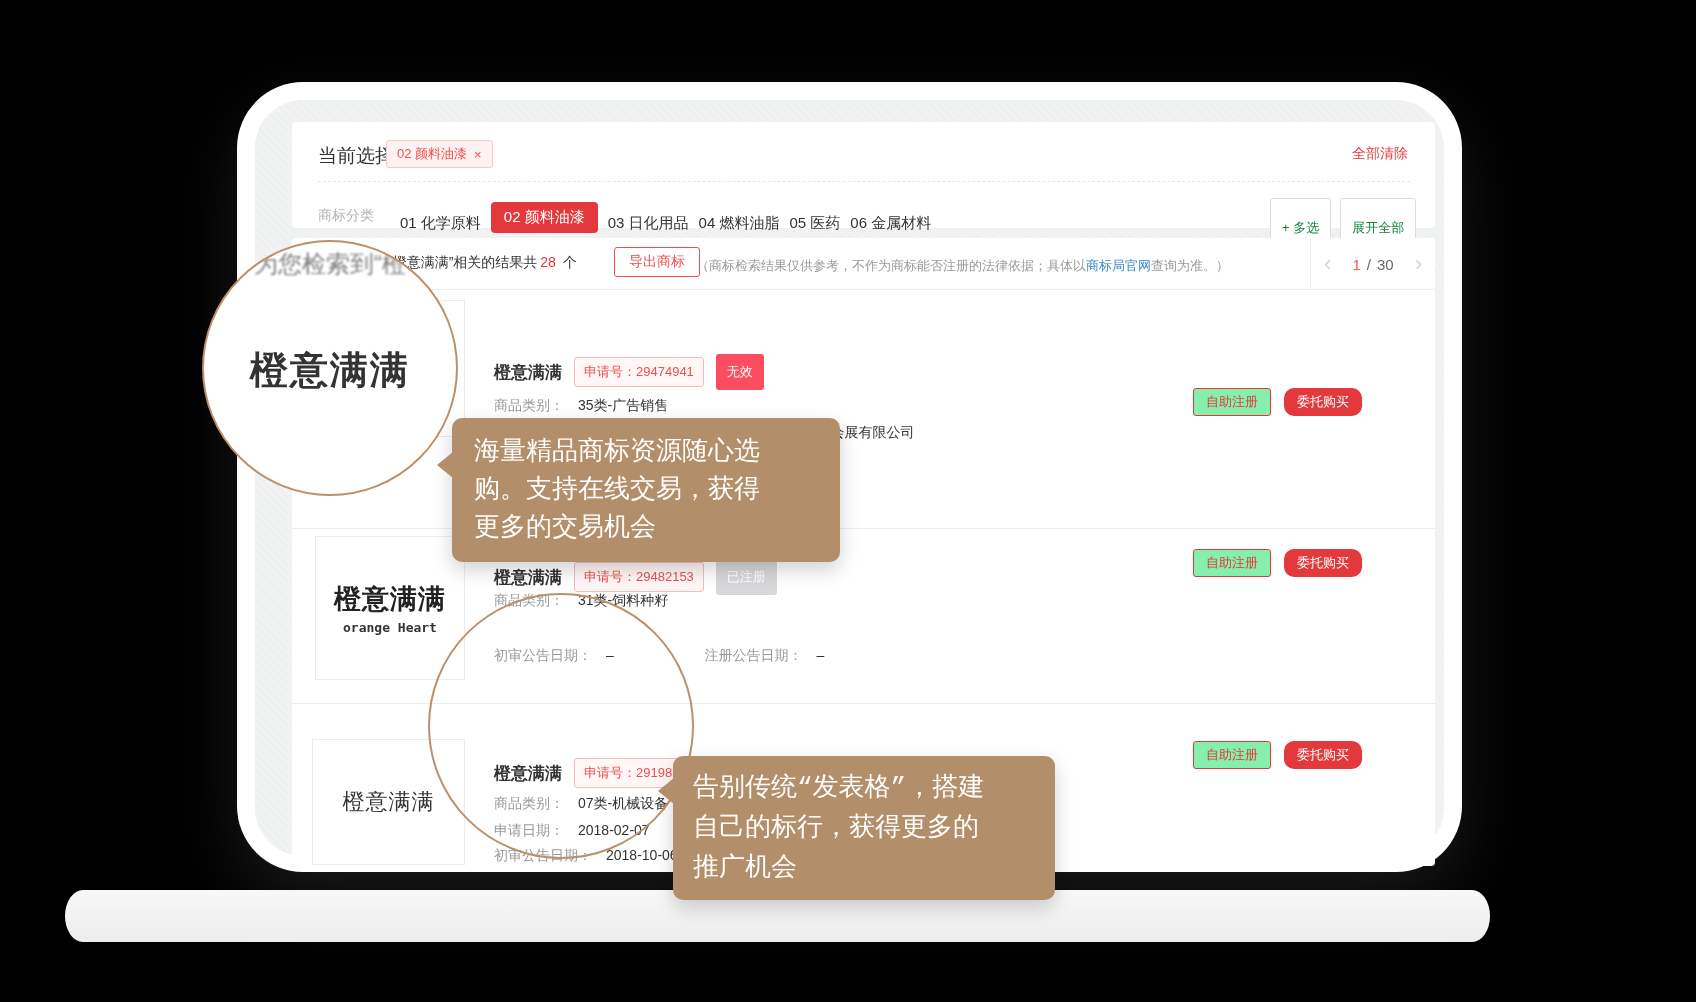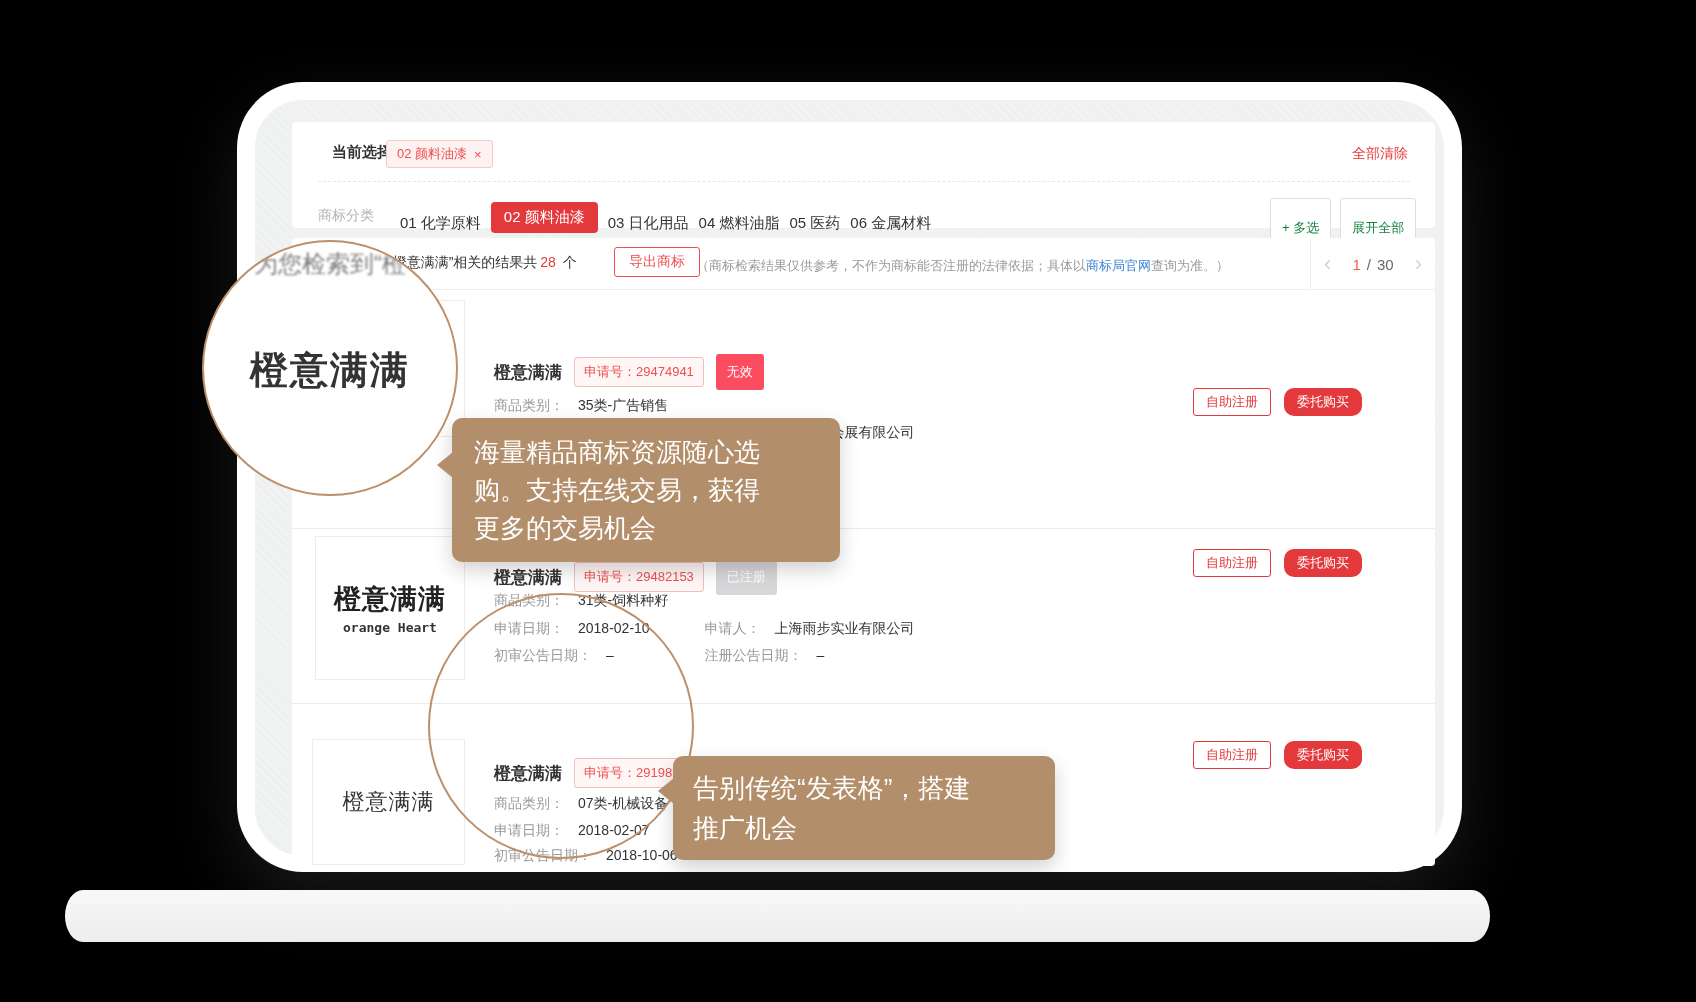--- a/index.html
+++ b/index.html
@@ -16,21 +16,21 @@
         background-image:repeating-linear-gradient(45deg,rgba(0,0,0,.013) 0 2px,transparent 2px 6px);}
   .panel{position:absolute;background:#fff;border-radius:4px;}
   .panel-top{left:292px;top:122px;width:1143px;height:106px;}
   .panel-results{left:292px;top:238px;width:1143px;height:628px;}
 
   .abs{position:absolute;}
   .label-gray{color:#999;font-size:14px;}
   .value{color:#333;font-size:14px;margin-left:14px;}
 
   
-  .filter-label{left:332px;top:143px;font-size:15px;font-weight:700;color:#333;}
+  .filter-label{left:318px;top:143px;font-size:19px;font-weight:400;color:#333;}
   .filter-tag{left:386px;top:140px;display:flex;align-items:center;gap:7px;
         background:#fdf1f1;border:1px solid #f6c9c9;color:#ee4f4f;font-size:13px;
         padding:4px 10px;border-radius:3px;}
   .clear-all{left:1352px;top:145px;color:#e4393c;font-size:14px;cursor:pointer;text-align:center;}
   .dashed-div{left:318px;top:181px;width:1092px;border-top:1px dashed #e6e6e6;height:0;}
 
   
   .cat-label{left:318px;top:207px;font-size:14px;color:#b3b3b3;}
   .cat-row{left:400px;top:199px;height:34px;display:flex;align-items:flex-end;gap:10px;}
   .cat-item{font-size:15px;color:#333;cursor:pointer;white-space:nowrap;}
@@ -68,37 +68,37 @@
   .tm-name{font-size:17px;font-weight:700;color:#333;}
   .no-tag{border:1px solid #f5bcbc;background:#fff6f6;color:#ee4f4f;font-size:13px;
         padding:5px 9px;border-radius:3px;white-space:nowrap;}
   .badge{font-size:13px;color:#fff;padding:9px 11px;border-radius:3px;}
   .badge-invalid{background:#fb4d5f;}
   .badge-registered{background:#d8d8da;}
   .pair{display:inline-block;min-width:206px;}
   .act-btns{display:flex;gap:13px;}
   .btn{width:78px;height:28px;display:flex;align-items:center;justify-content:center;
         font-size:13px;border-radius:3px;box-sizing:border-box;cursor:pointer;}
-  .btn-outline{border:1px solid #e4393c;color:#e4393c;background:#ffffff;}
+  .btn-outline{border:1px solid #e4393c;color:#e4393c;background:#86efac;}
   .btn-solid{background:#e4393c;color:#fff;border-radius:10px;}
 
   
   .lens1{left:202px;top:240px;width:252px;height:252px;border-radius:50%;background:#fff;
         border:2px solid #bd9069;z-index:5;overflow:hidden;}
   .lens1 .frag{position:absolute;top:6px;left:0;right:0;text-align:center;font-size:24px;
         color:#666;filter:blur(1px);white-space:nowrap;opacity:.85;}
   .lens1 .big{position:absolute;top:103px;left:0;right:0;text-align:center;font-size:38px;
         font-weight:600;color:#333;letter-spacing:2px;white-space:nowrap;}
   .lens2{left:428px;top:593px;width:262px;height:262px;border-radius:50%;
         border:2px solid #bd9069;z-index:5;}
 
   
   .tip{position:absolute;background:#b28e6a;color:#fff;border-radius:10px;z-index:8;
         box-shadow:0 8px 20px rgba(0,0,0,.18);}
-  .tip .ln{white-space:nowrap;}
+  .tip .ln{white-space:nowrap;font-family:Liberation Mono, monospace;}
   .tip1{left:452px;top:418px;width:344px;padding:15px 22px;font-size:26px;line-height:38px;box-sizing:content-box;}
   .tip2{left:673px;top:756px;width:342px;padding:12px 20px;font-size:26px;line-height:40px;}
   .tip-arrow{position:absolute;width:0;height:0;border-top:13px solid transparent;
         border-bottom:13px solid transparent;border-right:16px solid #b28e6a;left:-15px;}
   .tip1 .tip-arrow{top:34px;}
   .tip2 .tip-arrow{top:22px;}
 </style>
 </head>
 <body>
 
@@ -182,24 +182,20 @@
     <span class="logo-sub">orange Heart</span>
   </div>
   <div class="abs title-row" style="left:494px;top:559px;">
     <span class="tm-name">橙意满满</span>
     <span class="no-tag"><span>申请号：</span><span>29482153</span></span>
     <span class="badge badge-registered">已注册</span>
   </div>
   <div class="abs" style="left:494px;top:591px;">
     <span class="label-gray">商品类别：</span><span class="value">31类-饲料种籽</span>
   </div>
-  <div class="abs" style="left:494px;top:619px;">
-    <span class="pair"><span class="label-gray">申请日期：</span><span class="value">2018-02-10</span></span>
-    <span class="label-gray">申请人：</span><span class="value">上海雨步实业有限公司</span>
-  </div>
   <div class="abs" style="left:494px;top:646px;">
     <span class="pair"><span class="label-gray">初审公告日期：</span><span class="value">–</span></span>
     <span class="label-gray">注册公告日期：</span><span class="value">–</span>
   </div>
   <div class="abs act-btns" style="left:1193px;top:549px;">
     <span class="btn btn-outline">自助注册</span>
     <span class="btn btn-solid">委托购买</span>
   </div>
 
   <div class="abs logo-box" style="left:312px;top:739px;width:151px;height:124px;">
@@ -231,16 +227,17 @@
 
   <div class="tip tip1">
     <div class="tip-arrow"></div>
     <div class="ln">海量精品商标资源随心选</div>
     <div class="ln">购。支持在线交易，获得</div>
     <div class="ln">更多的交易机会</div>
   </div>
   <div class="tip tip2">
     <div class="tip-arrow"></div>
     <div class="ln">告别传统“发表格”，搭建</div>
+    <div class="ln">自己的标行，获得更多的</div>
     <div class="ln">推广机会</div>
   </div>
 
 </div>
 
 </body></html>

